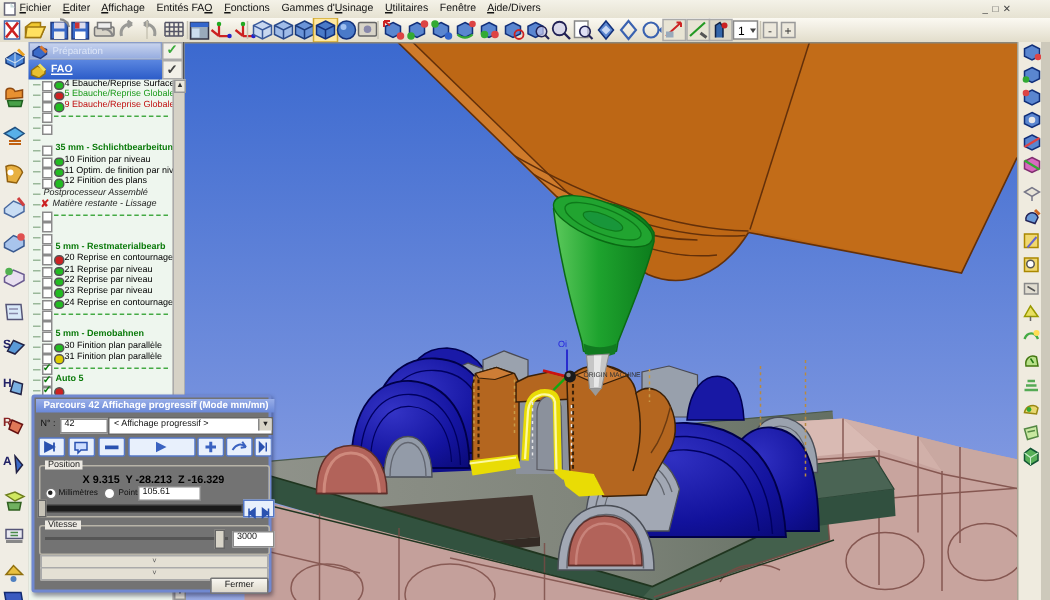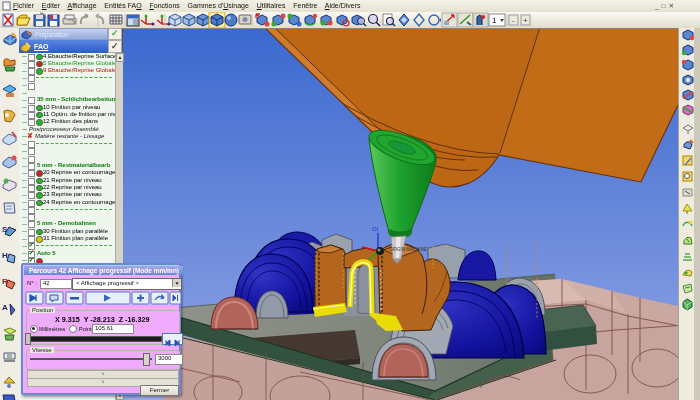--- a/index.html
+++ b/index.html
@@ -630,21 +630,21 @@
           <path d="M4,6 l5,-1" stroke="#584"></path>
         </g>
 <g transform="translate(2,270)">
           <path d="M6,1 L11,4 L11,9 L6,12 L2,9 L2,4 Z" fill="#58b058" stroke="#153"></path>
           <path d="M2,4 L6,7 L11,4 M6,7 L6,12" stroke="#cec" stroke-width="0.7" fill="none"></path>
         </g>
 </g>
 </svg>
 <div class="abs" style="left:694px;top:28px;width:6px;height:372px;background:#cdc9bb;z-index:3"></div>
 
-<div class="abs" style="left:21px;top:263px;width:160px;height:132px;background:#f0abfc;border:2px solid #7088d0;border-radius:2px;box-sizing:border-box;z-index:5;box-shadow:1px 2px 3px rgba(0,0,30,0.4)">
+<div class="abs" style="left:21px;top:263px;width:160px;height:132px;background:#737373;border:2px solid #7088d0;border-radius:2px;box-sizing:border-box;z-index:5;box-shadow:1px 2px 3px rgba(0,0,30,0.4)">
  <div class="abs" style="left:1px;top:1px;width:154px;height:9px;background:linear-gradient(#98aee8,#6a88d8);color:#fff;font-size:6.5px;font-weight:bold;padding-left:5px;line-height:9px;white-space:nowrap">Parcours 42 Affichage progressif (Mode mm/mn)</div>
  <div class="abs" style="left:4px;top:15px;font-size:6px;color:#111">N° :</div>
  <div class="abs" style="left:17px;top:13.5px;width:28px;height:8px;background:#fff;border:1px solid #8a8a8a;font-size:6px;padding-left:2px;color:#111">42</div>
  <div class="abs" style="left:49px;top:13px;width:105px;height:10px;background:#fff;border:1px solid #666;font-size:6px;color:#111;padding-left:3px;line-height:9px">&lt; Affichage progressif &gt;
    <div class="abs" style="right:0;top:0;width:8px;height:8px;background:#d8d4c8;border-left:1px solid #888;font-size:5px;text-align:center;line-height:8px;color:#222">▼</div>
  </div>
  <svg class="abs" style="left:0px;top:26px" width="158" height="16">
   <g>
    <rect x="3" y="1" width="17" height="12" rx="1" fill="#e8f0fc" stroke="#5578c8"></rect>
           <path d="M7,4 L7,10 M7,7 L13,4 L13,10 Z" stroke="#2a52b0" fill="#2a52b0" stroke-width="1.2" transform="translate(20,14) rotate(180)"></path>

